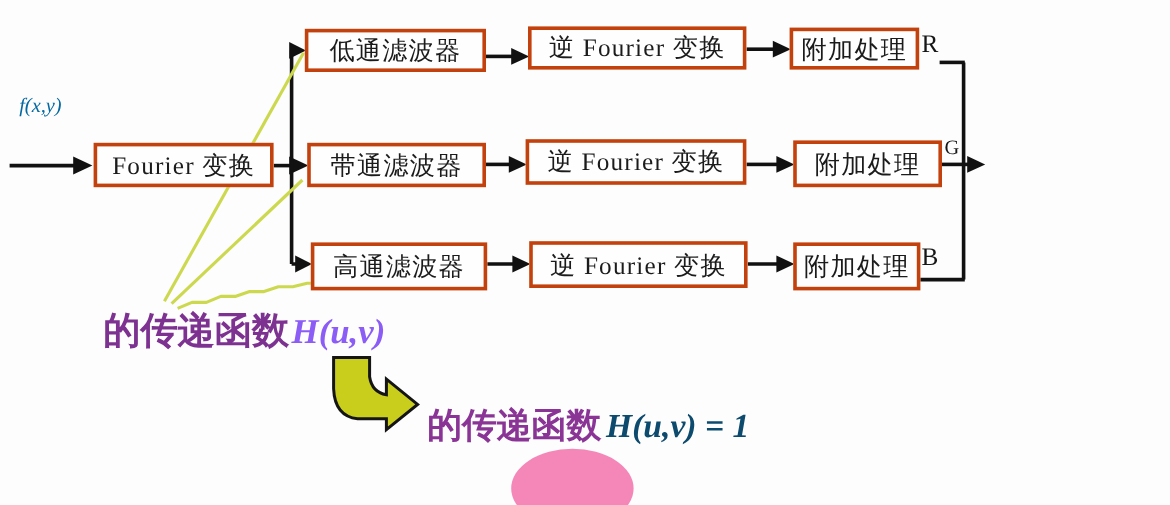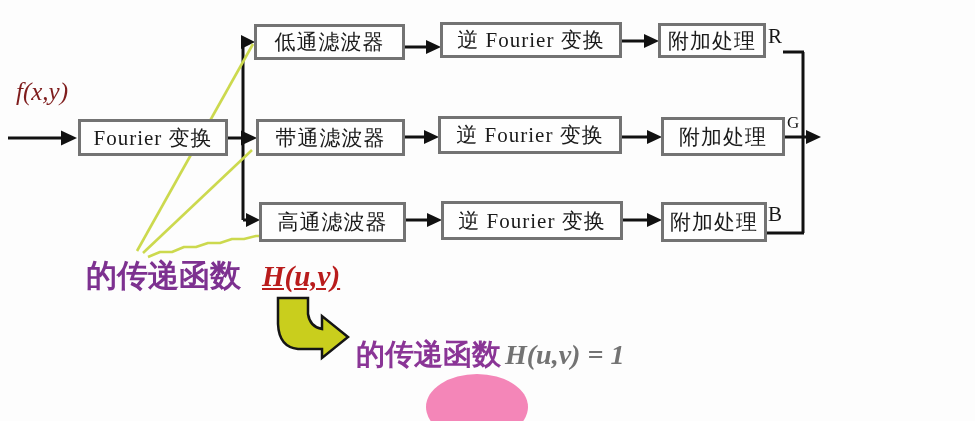--- a/index.html
+++ b/index.html
@@ -3,30 +3,30 @@
 <meta charset="utf-8">
 <style>
   html,body{margin:0;padding:0;}
   body{background:#ffffff;}
   .stage{
     position:relative;width:975px;height:421px;overflow:hidden;
     background:#fdfdfd;font-family:"Liberation Serif",serif;
   }
   .layer{position:absolute;left:0;top:0;width:975px;height:421px;}
   .box{
-    position:absolute;box-sizing:border-box;border:3px solid #737373;background:#fefefe;
+    position:absolute;box-sizing:border-box;border:3px solid #c2410c;background:#fefefe;
     display:flex;align-items:center;justify-content:center;white-space:nowrap;
     font-size:21px;color:#1b1b1b;letter-spacing:1px;
   }
   .channel{position:absolute;font-size:21px;color:#161616;font-family:"Liberation Serif",serif;}
-  .input-label{position:absolute;left:16px;top:78px;font-style:italic;font-size:25px;color:#7f1d1d;}
+  .input-label{position:absolute;left:16px;top:78px;font-style:italic;font-size:17px;color:#0369a1;}
   .heading{position:absolute;left:86px;top:255px;color:#7d3190;font-size:31px;font-weight:bold;white-space:nowrap;}
-  .heading .math{font-style:italic;font-size:29px;color:#b91c1c;margin-left:21px;font-weight:600;text-decoration:underline;}
+  .heading .math{font-style:italic;font-size:29px;color:#8b5cf6;margin-left:2px;font-weight:600;}
   .ann{position:absolute;color:#8a3596;font-size:29px;font-weight:bold;white-space:nowrap;}
-  .ann .math{font-style:italic;font-size:28px;color:#737373;font-weight:600;margin-left:4px;}
+  .ann .math{font-style:italic;font-size:28px;color:#0c4a6e;font-weight:600;margin-left:4px;}
   .ann1{left:356px;top:335px;}
   .ann2{left:356px;top:376px;}
 </style>
 </head>
 <body>
 
 <div class="stage">
 
   <svg class="layer" viewBox="0 0 975 421">
 

